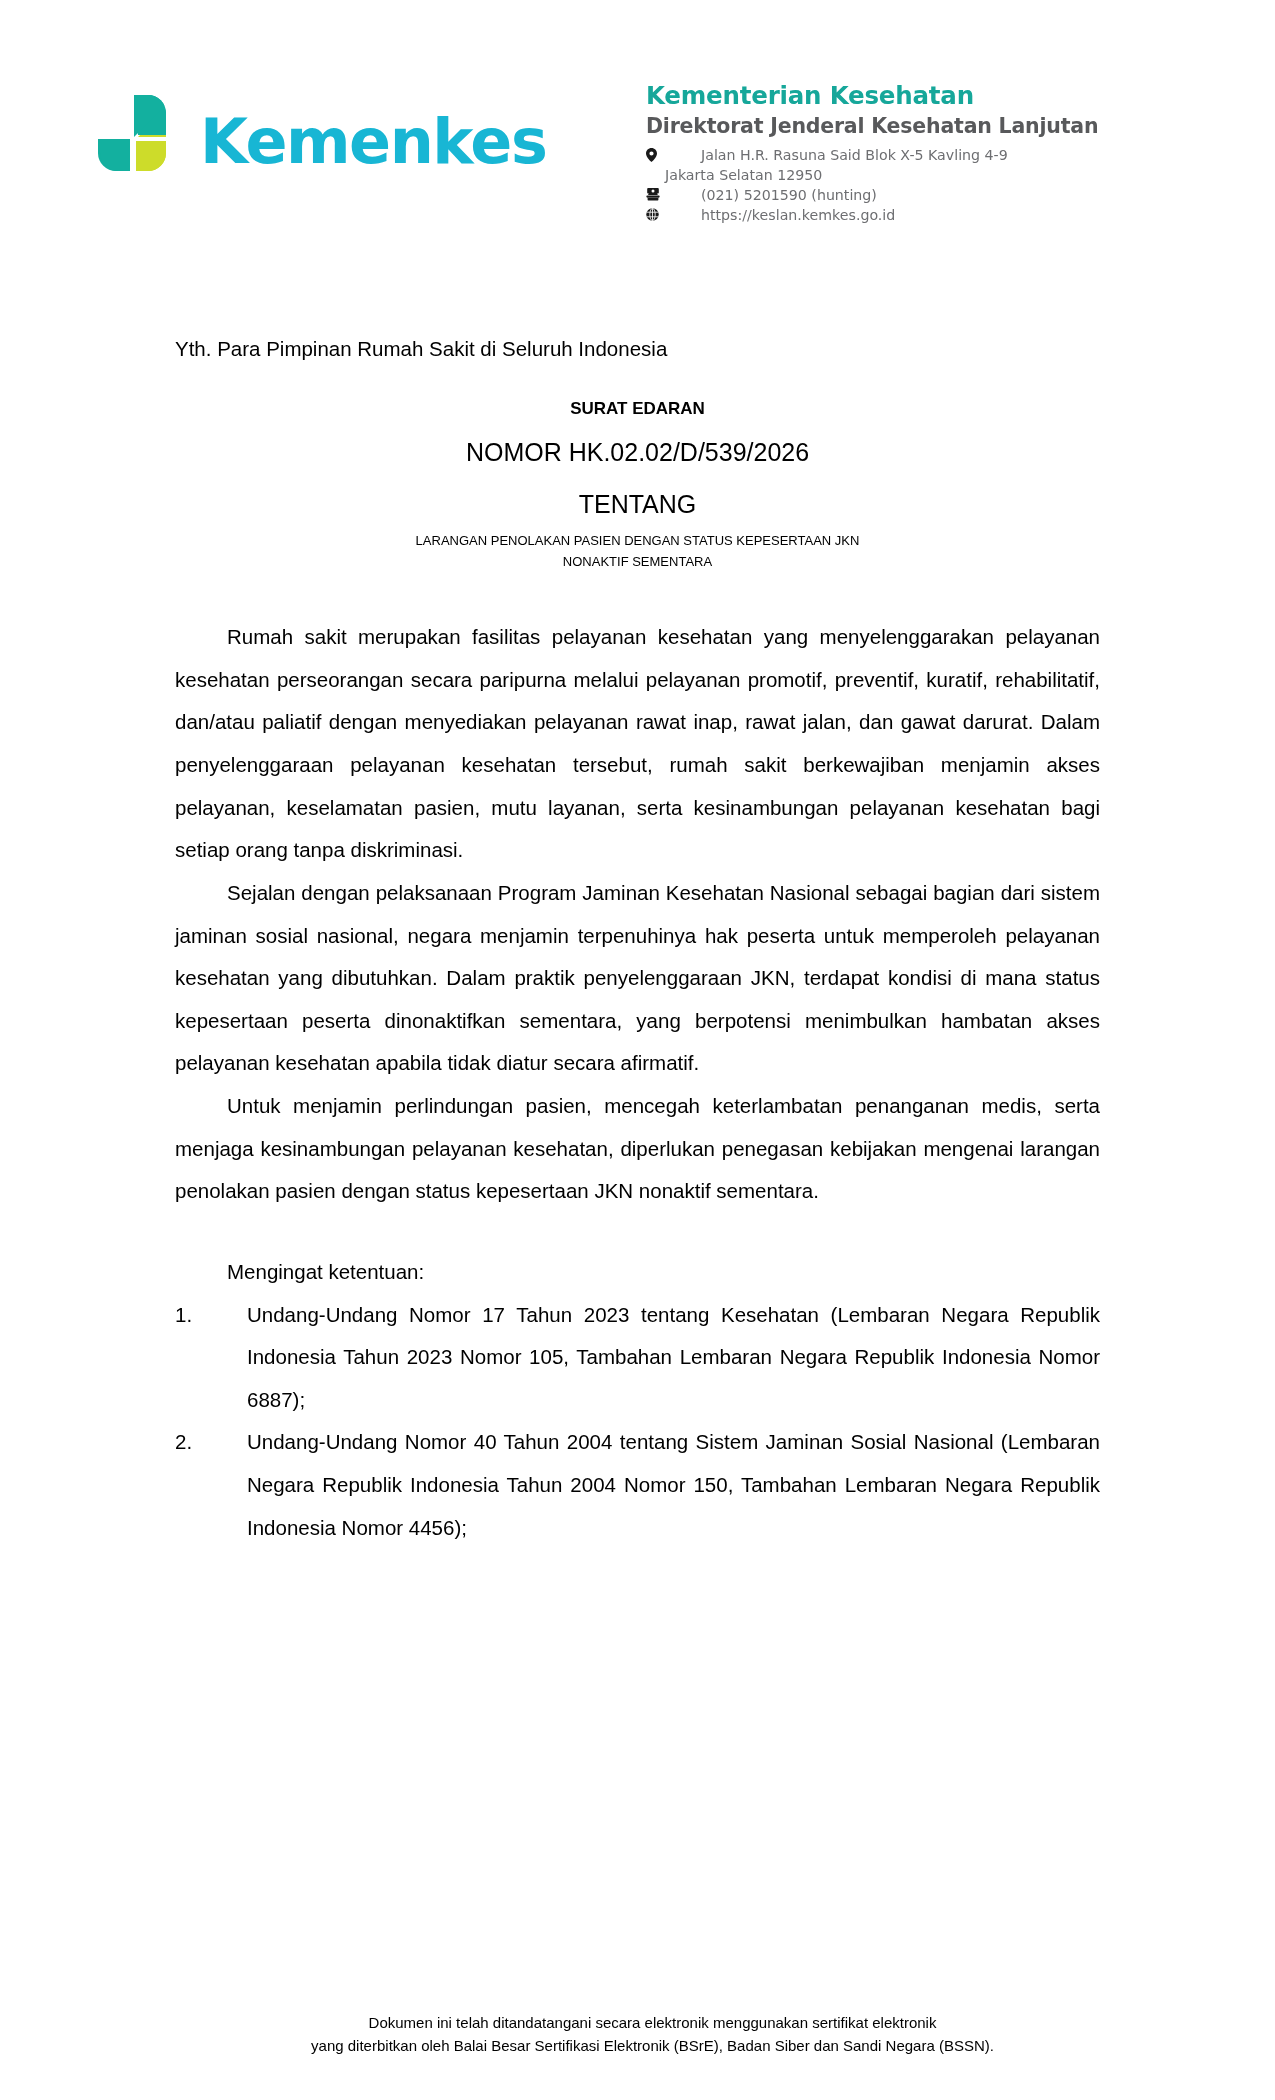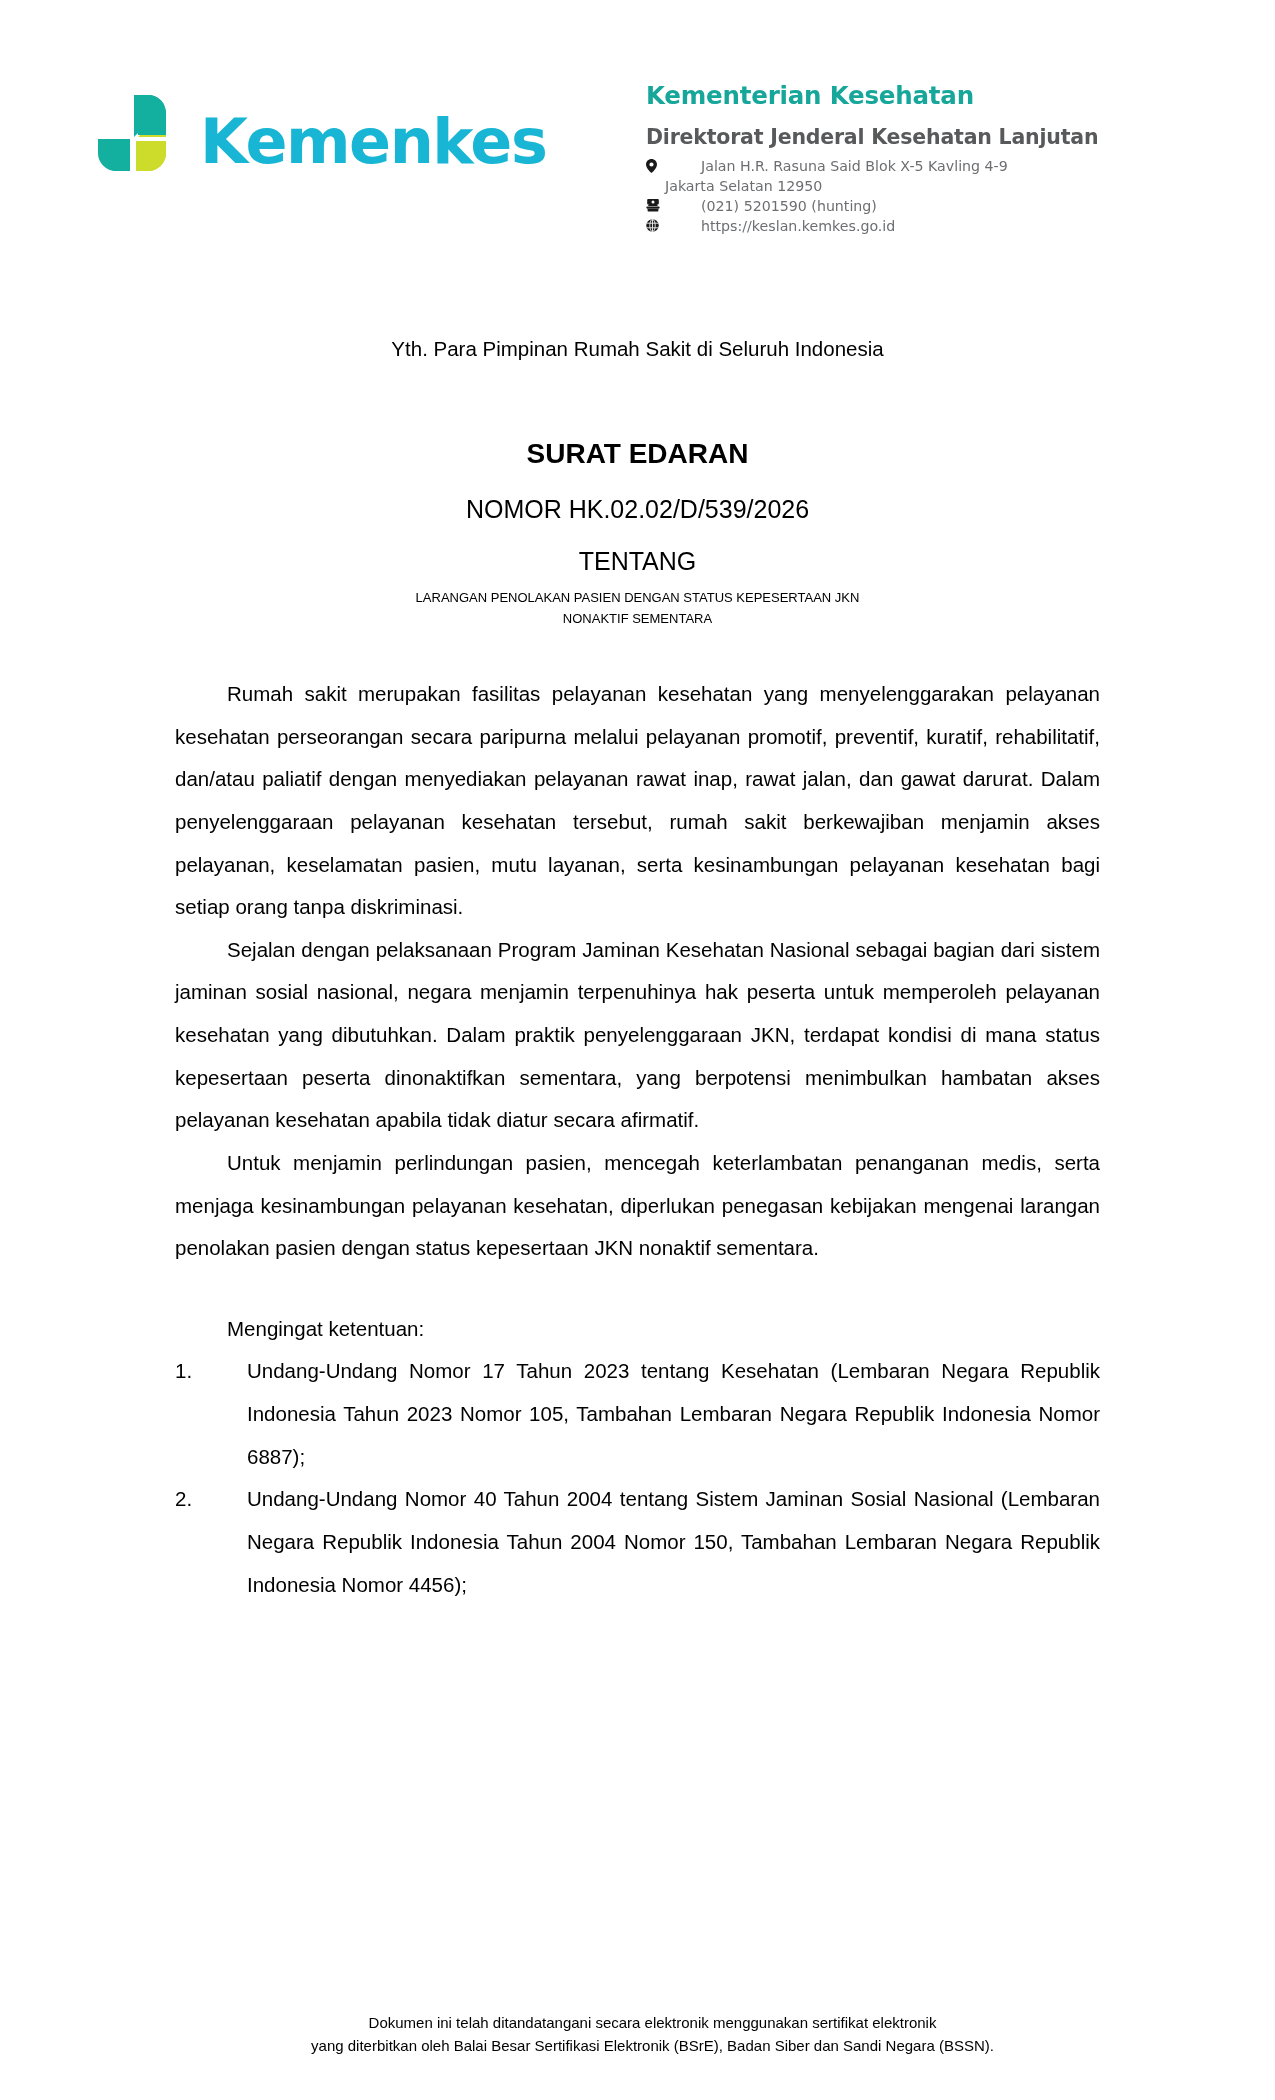--- a/index.html
+++ b/index.html
@@ -77,21 +77,21 @@
     letter-spacing: -0.2px;
     white-space: nowrap;
   }
   .org-line-2 {
     font-family: "DejaVu Sans", sans-serif;
     font-weight: bold;
     font-size: 20.5px;
     color: #58595b;
     line-height: 1.2;
     letter-spacing: -0.2px;
-    margin-top: 14px;
+    margin-top: 3px;
     white-space: nowrap;
   }
 
   .contact-list {
     margin-top: 6px;
     font-family: "DejaVu Sans", sans-serif;
     font-size: 14.2px;
     color: #6d6e71;
     line-height: 1.42;
   }
@@ -121,30 +121,29 @@
     position: absolute;
     left: 175px;
     top: 335px;
     width: 925px;
   }
 
   .addressee {
     font-size: 20.5px;
     line-height: 1.35;
     font-stretch: semi-condensed;
-    margin-bottom: 62px;
-    text-align: center;
+    margin-bottom: 28px;
   }
 
   .title-block {
     text-align: center;
     margin-bottom: 44px;
   }
   .title-main {
-    font-size: 28px;
+    font-size: 17px;
     font-weight: bold;
     line-height: 2.08;
   }
   .title-line {
     font-size: 25px;
     line-height: 2.08;
   }
   .title-sub {
     font-size: 13px;
     line-height: 1.62;

